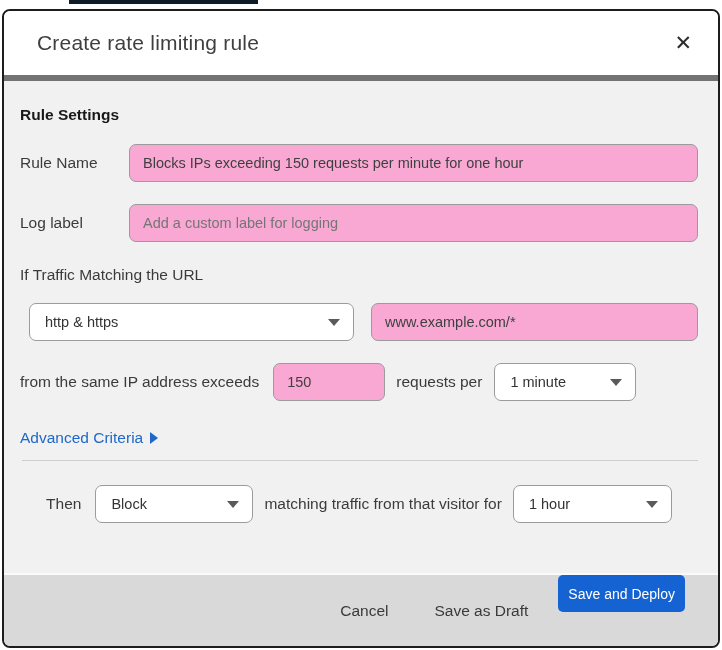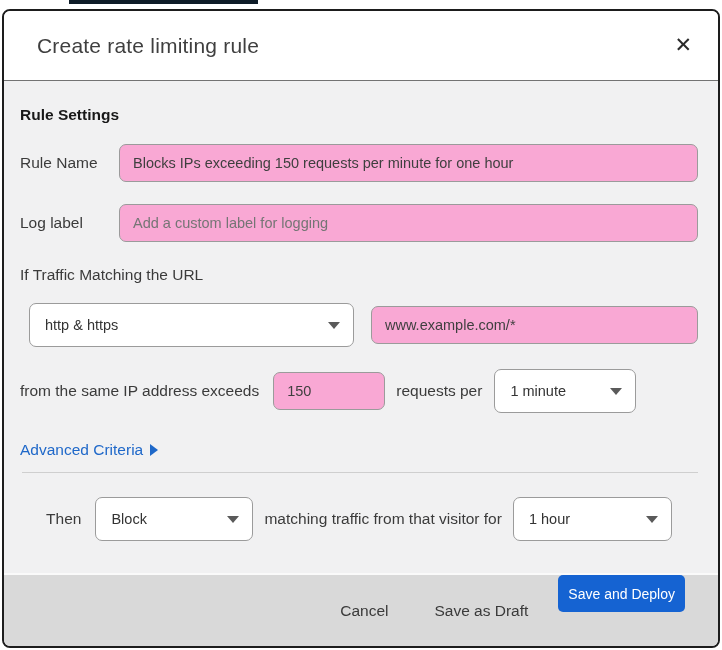--- a/index.html
+++ b/index.html
@@ -23,21 +23,21 @@
     border: 2px solid #1d1d1d;
     border-radius: 8px;
     display: flex;
     flex-direction: column;
     overflow: hidden;
   }
   .dialog-header {
     background: #ffffff;
     height: 70px;
     flex: 0 0 70px;
-    border-bottom: 1px solid #737373;
+    border-bottom: 6px solid #737373;
     display: flex;
     align-items: center;
     padding: 0 20px 0 33px;
   }
   .dialog-title {
     font-size: 21px;
     color: #3f3f3f;
     letter-spacing: 0.2px;
   }
   .close-btn {
@@ -58,21 +58,21 @@
   .section-heading {
     font-size: 15.5px;
     font-weight: bold;
     color: #181818;
     margin-top: 12px;
   }
   .row {
     display: flex;
     align-items: center;
   }
-  .field-row { margin-top: 20px; }
+  .field-row { margin-top: 20px; gap: 10px; }
   .field-row.second { margin-top: 22px; }
   .field-label {
     font-size: 15.5px;
     color: #3b3b3b;
     flex: 0 0 99px;
   }
   .text-input {
     height: 38px;
     background: #f9a8d4;
     border: 1px solid #9b9b9b;
@@ -85,21 +85,21 @@
   }
   .text-input::placeholder { color: #757575; opacity: 1; }
   .grow { flex: 1 1 auto; min-width: 0; }
   .intro-text {
     margin-top: 24px;
     font-size: 15.5px;
     color: #3b3b3b;
   }
   .match-row { margin-top: 19px; padding-left: 9px; }
   .select {
-    height: 44px;
+    height: 38px;
     background: #ffffff;
     border: 1px solid #9b9b9b;
     border-radius: 7px;
     display: flex;
     align-items: center;
     padding: 0 13px 0 15px;
     cursor: pointer;
   }
   .select-value {
     font-size: 14.5px;

